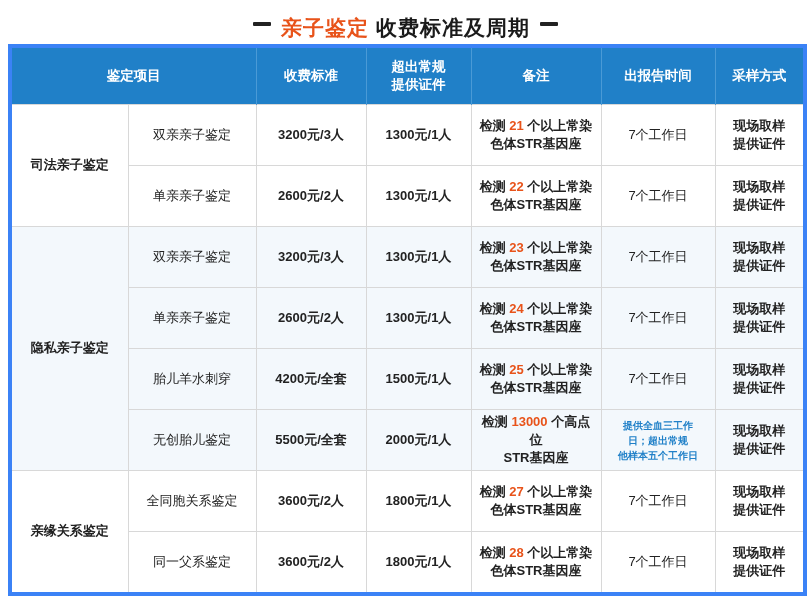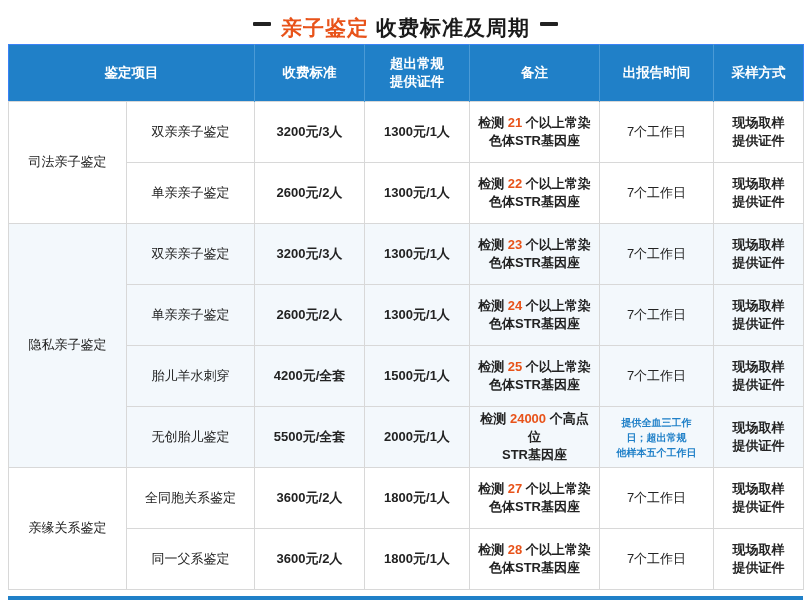--- a/index.html
+++ b/index.html
@@ -49,21 +49,21 @@
   }
   
   .tbl-wrap {
     padding: 0 8px;
     box-sizing: border-box;
   }
   table.fee {
     width: 795px;
     border-collapse: collapse;
     table-layout: fixed;
-    border: 1px solid #3b82f6;
+    border: 4px solid #3b82f6;
   }
   table.fee th {
     background: #2080c8;
     color: #ffffff;
     font-size: 13.5px;
     font-weight: bold;
     height: 54px;
     border-right: 1px solid #4a9ad6;
     line-height: 1.35;
     vertical-align: middle;
@@ -74,21 +74,21 @@
     border: 1px solid #d8d8d8;
     text-align: center;
     vertical-align: middle;
     font-size: 13px;
     color: #222;
     height: 56px;
     line-height: 1.4;
   }
   .cat-cell {
     font-size: 15px;
-    font-weight: normal;
+    font-weight: bold;
     color: #111;
     background: #ffffff;
   }
   .row-alt td { background: #f3f8fc; }
   .row-plain td { background: #ffffff; }
   .item-cell { font-size: 13.5px; color: #222; }
   .price {
     color: #e8531a;
     font-weight: bold;
     font-size: 15px;
@@ -241,21 +241,21 @@
           <td class="sample">
             <span>现场取样</span><br>
             <span>提供证件</span>
           </td>
         </tr>
         <tr class="row-alt">
           <td class="item-cell">无创胎儿鉴定</td>
           <td class="price">5500元/全套</td>
           <td class="price">2000元/1人</td>
           <td class="remark">
-            <span>检测 </span><span class="num">24000</span><span> 个高点位</span><br>
+            <span>检测 </span><span class="num">13000</span><span> 个高点位</span><br>
             <span>STR基因座</span>
           </td>
           <td class="time blue">
             <span>提供全血三工作</span><br>
             <span>日；超出常规</span><br>
             <span>他样本五个工作日</span>
           </td>
           <td class="sample">
             <span>现场取样</span><br>
             <span>提供证件</span>

